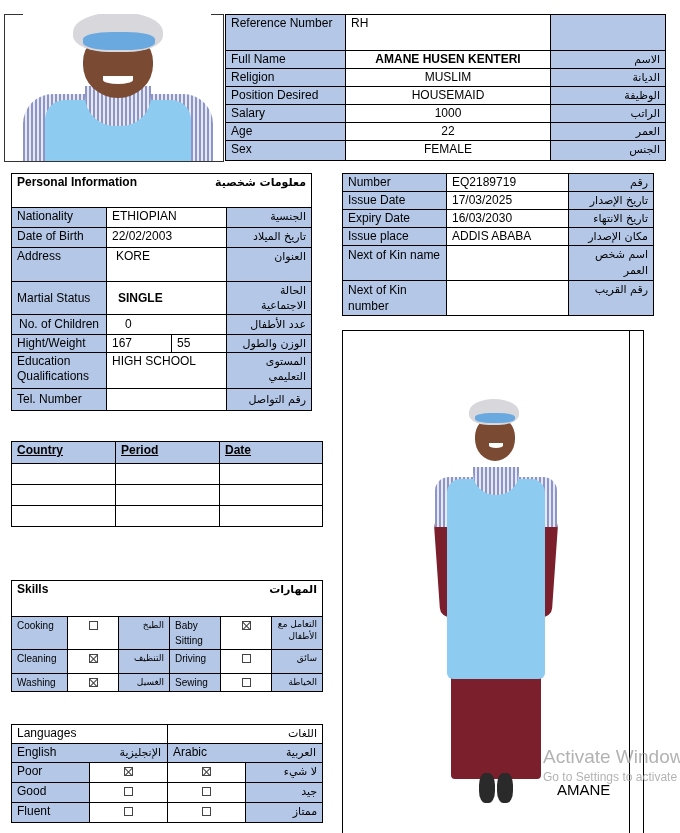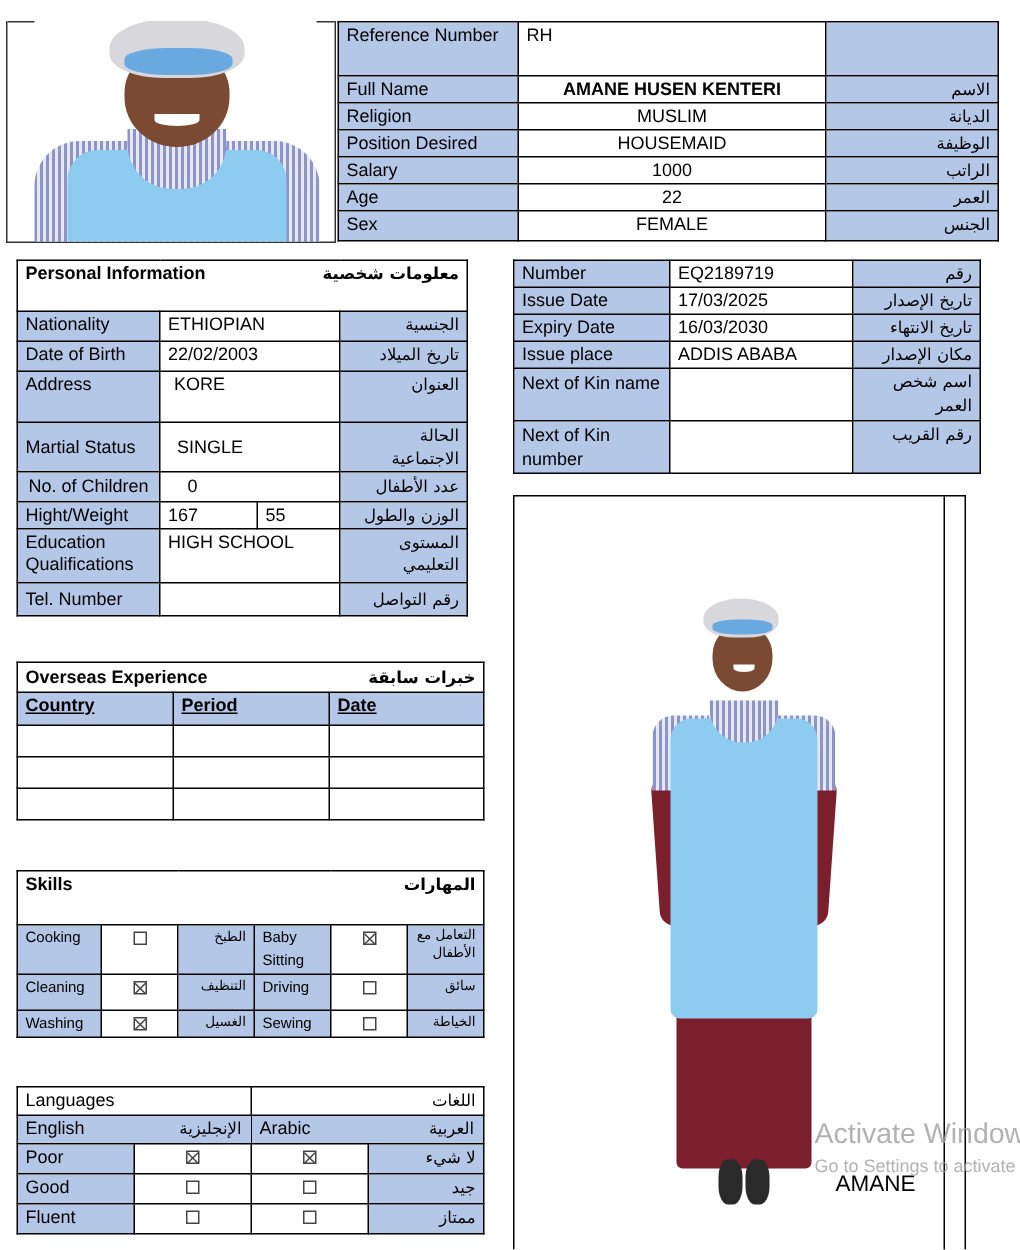--- a/index.html
+++ b/index.html
@@ -120,21 +120,21 @@
     <td class="white" colspan="2">22/02/2003</td>
     <td class="blue ar">تاريخ الميلاد</td>
   </tr>
   <tr style="height:34px;">
     <td class="blue">Address</td>
     <td class="white" colspan="2" style="padding-left:9px;">KORE</td>
     <td class="blue ar">العنوان</td>
   </tr>
   <tr style="height:24px;">
     <td class="blue" style="vertical-align:middle;">Martial Status</td>
-    <td class="white" colspan="2" style="padding-left:11px;vertical-align:middle;">SINGLE</td>
+    <td class="white" colspan="2" style="padding-left:11px;vertical-align:middle;font-weight:bold;">SINGLE</td>
     <td class="blue ar" style="vertical-align:middle;">الحالة الاجتماعية</td>
   </tr>
   <tr style="height:20px;">
     <td class="blue" style="vertical-align:middle;text-align:center;">No. of Children</td>
     <td class="white" colspan="2" style="padding-left:18px;vertical-align:middle;">0</td>
     <td class="blue ar" style="vertical-align:middle;">عدد الأطفال</td>
   </tr>
   <tr style="height:18px;">
     <td class="blue">Hight/Weight</td>
     <td class="white">167</td>
@@ -213,24 +213,20 @@
   <div class="abs" style="left:214px; top:450px; font-size:15px;">AMANE</div>
 </div>
 
 <table class="abs" style="left:11px; top:441px; width:311px;">
   <colgroup>
       <col style="width:104px">
       <col style="width:104px">
       <col style="width:103px">
     </colgroup>
   <tbody>
-      <tr style="height:20px;" class="sec-title">
-    <td colspan="2" class="white" style="border-right:none;vertical-align:middle;">Overseas Experience</td>
-    <td class="white ar bold" style="border-left:none;vertical-align:middle;">خبرات سابقة</td>
-  </tr>
   <tr style="height:22px;text-decoration:underline;">
     <td class="blue bold">Country</td>
     <td class="blue bold">Period</td>
     <td class="blue bold">Date</td>
   </tr>
   <tr style="height:21px;">
     <td class="white"></td>
     <td class="white"></td>
     <td class="white"></td>
   </tr>

